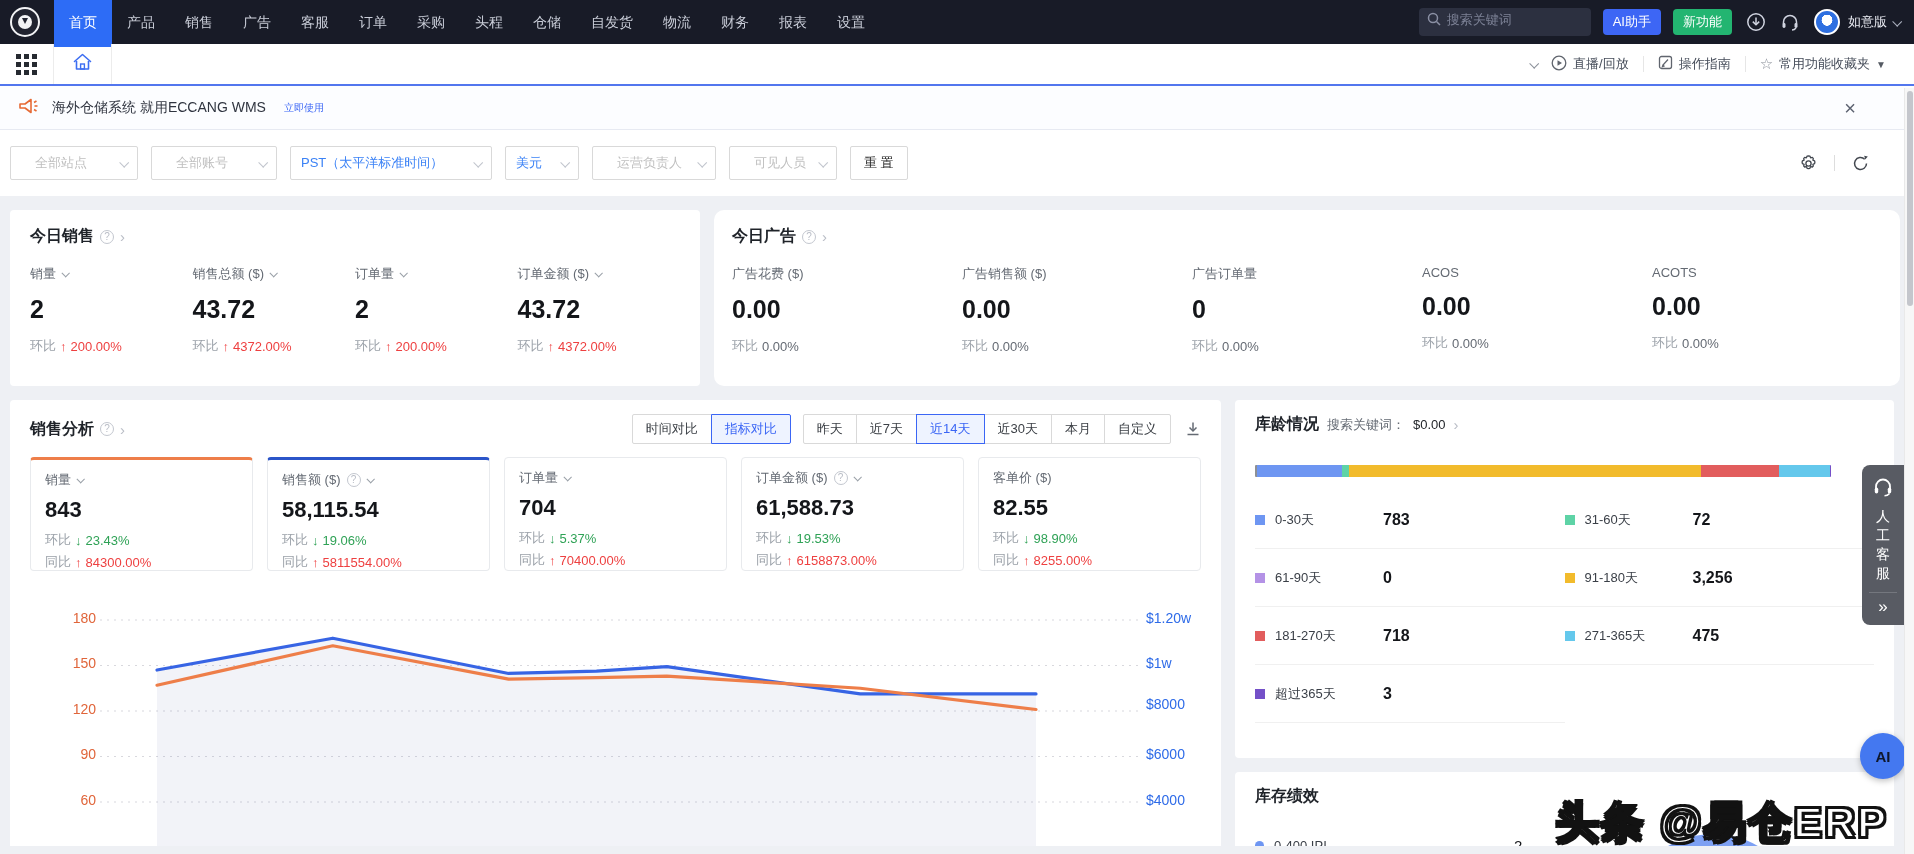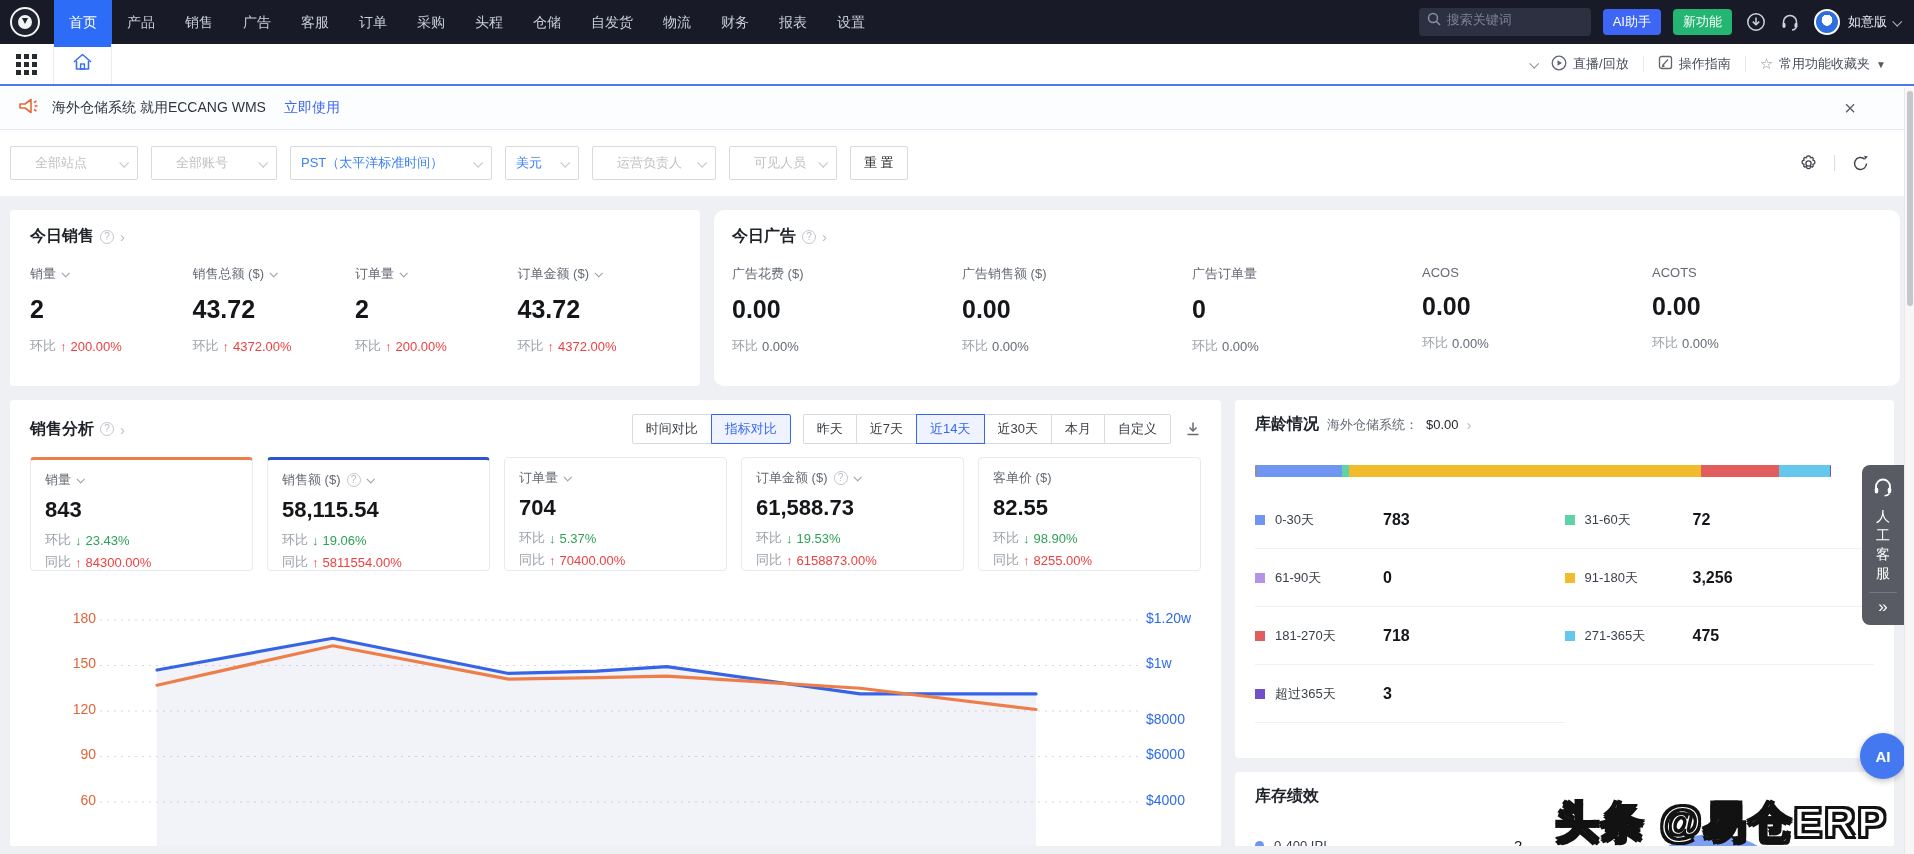--- a/index.html
+++ b/index.html
@@ -41,21 +41,21 @@
   .tabright { display:flex; align-items:center; font-size:13px; color:#454c59; padding-right:14px; }
   .tabright .item { display:flex; align-items:center; gap:6px; padding:0 14px; cursor:pointer; white-space:nowrap; }
   .tabright .sep { width:1px; height:16px; background:#e6e6e6; }
   .tabright .chev { color:#8a8f99; }
   .tri { font-size:10px; color:#555a63; }
   .star { font-size:15px; color:#8a8f99; }
 
   
   .banner { height:44px; background:#fcfdff; border-bottom:1px solid #e7eaf2; display:flex; align-items:center; padding:0 18px; }
   .banner .text { font-size:14px; color:#303540; margin-left:12px; }
-  .banner .link { font-size:14px; color:#3b66f5; margin-left:18px; cursor:pointer; }
+  .banner .link { font-size:10px; color:#3b66f5; margin-left:18px; cursor:pointer; }
   .banner .spacer { flex:1; }
   .close-x { font-size:20px; color:#5c6270; margin-right:40px; cursor:pointer; line-height:1; }
 
   
   .filterbar { height:66px; background:#fff; display:flex; align-items:center; padding:0 10px; }
   .fselect { height:34px; border:1px solid #d9d9d9; border-radius:2px; background:#fff; display:flex; align-items:center; justify-content:space-between; padding:0 10px; margin-right:13px; font-size:13px; cursor:pointer; }
   .fselect .chev { color:#c0c4cc; flex:none; margin-left:8px; }
   .fselect.ph { color:#bfbfbf;padding-left:24px; }
   .fselect.val { color:#3b82f6; }
   .resetbtn { height:34px; border:1px solid #d9d9d9; border-radius:2px; background:#fff; font-size:13px; color:#262626; padding:0 13px; cursor:pointer; white-space:nowrap; }
@@ -131,21 +131,21 @@
   .perfrow .dot { width:9px; height:9px; border-radius:50%; margin-right:10px; }
   .perfrow .lbl { font-size:13px; color:#3a3f47; width:240px; }
   .perfrow .val { font-size:15px; color:#14161a; }
   .gauge-circle { position:absolute; left:388px; top:62px; width:180px; height:180px; border-radius:50%; background:#7da0f3; }
 
   
   .svc-panel { position:absolute; right:10px; top:465px; width:42px; background:#585b63; border-radius:8px 0 0 8px; color:#fff; text-align:center; padding:12px 0 8px; z-index:30; cursor:pointer; }
   .svc-panel .vtxt { margin-top:6px; font-size:14px; line-height:19px; }
   .svc-panel .div { border-top:1px solid #74777e; margin:9px 7px 4px; }
   .svc-panel .expand { font-size:17px; }
-  .ai-fab { position:absolute; right:8px; top:733px; width:46px; height:46px; border-radius:50%; background:#4478f0; color:#ffffff; font-weight:bold; font-size:15px; display:flex; align-items:center; justify-content:center; z-index:30; cursor:pointer; box-shadow:0 2px 6px rgba(0,0,0,.25); }
+  .ai-fab { position:absolute; right:8px; top:733px; width:46px; height:46px; border-radius:50%; background:#4478f0; color:#0f172a; font-weight:bold; font-size:15px; display:flex; align-items:center; justify-content:center; z-index:30; cursor:pointer; box-shadow:0 2px 6px rgba(0,0,0,.25); }
   .watermark { position:absolute; right:26px; bottom:2px; font-size:43px; font-weight:bold; color:#fff; letter-spacing:2px; white-space:nowrap; z-index:25; pointer-events:none; -webkit-text-stroke:2px #121212; text-shadow:2px 2px 0 #121212, -2px -2px 0 #121212, 2px -2px 0 #121212, -2px 2px 0 #121212; }
 
   
   .scrollbar { position:absolute; right:0; top:88px; bottom:0; width:10px; background:#f7f7f7; border-left:1px solid #e9e9e9; z-index:40; }
   .scrollbar .thumb { position:absolute; top:3px; left:2px; width:6px; height:215px; border-radius:3px; background:#c4c6cc; cursor:pointer; }
 </style>
 </head>
 <body>
 
 <header class="topnav">
@@ -556,31 +556,31 @@
             <polyline points="127,83.05000000000001 302.8,51.2 478.6,86.4625 566.5,84.1875 636.8199999999999,79.63749999999999 830.2,106.9375 1006,106.9375" fill="none" stroke="#3764e4" stroke-width="3.2" stroke-linejoin="round" stroke-linecap="round"></polyline>
             <polyline points="127,98.21666666666667 302.8,58.78333333333333 478.6,92.15 566.5,90.63333333333333 636.8199999999999,89.11666666666667 830.2,101.25 1006,122.48333333333333" fill="none" stroke="#ee7e49" stroke-width="3.2" stroke-linejoin="round" stroke-linecap="round"></polyline>
           </svg>
         <div class="tick tl" style="top:23px">180</div>
         <div class="tick tl" style="top:68px">150</div>
         <div class="tick tl" style="top:114px">120</div>
         <div class="tick tl" style="top:159px">90</div>
         <div class="tick tl" style="top:205px">60</div>
         <div class="tick tr" style="top:23px">$1.20w</div>
         <div class="tick tr" style="top:68px">$1w</div>
-        <div class="tick tr" style="top:124px">$8000</div>
+        <div class="tick tr" style="top:109px">$8000</div>
         <div class="tick tr" style="top:159px">$6000</div>
         <div class="tick tr" style="top:205px">$4000</div>
       </div>
     </section>
 
     <div class="rightcol">
       <section class="panel p-age">
         <div class="age-head">
           <span class="sec-title">库龄情况</span>
-          <span class="age-sub">海外仓储系统：</span>
+          <span class="age-sub">搜索关键词：</span>
           <span class="age-fee">$0.00</span>
           <span class="arrow-more">›</span>
         </div>
         <div class="agebar">
           <span class="seg" style="flex-grow: 783; background: rgb(110, 150, 242);"></span>
           <span class="seg" style="flex-grow: 72; background: rgb(94, 211, 166);"></span>
           <span class="seg" style="flex-grow: 0; background: rgb(180, 146, 230);"></span>
           <span class="seg" style="flex-grow: 3256; background: rgb(242, 187, 44);"></span>
           <span class="seg" style="flex-grow: 718; background: rgb(226, 93, 93);"></span>
           <span class="seg" style="flex-grow: 475; background: rgb(100, 200, 236);"></span>

